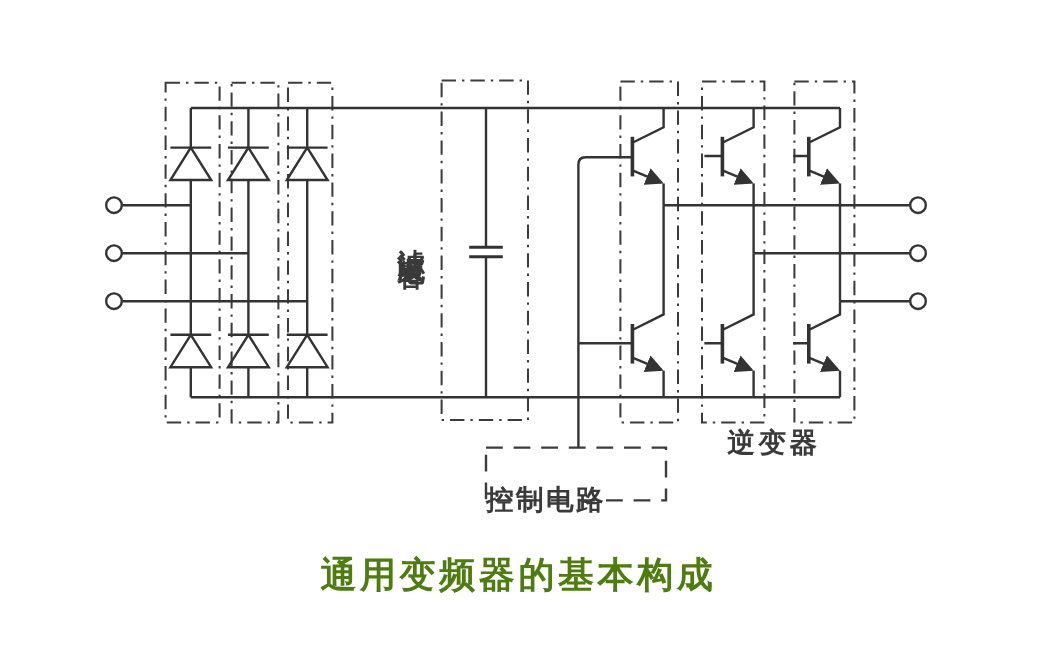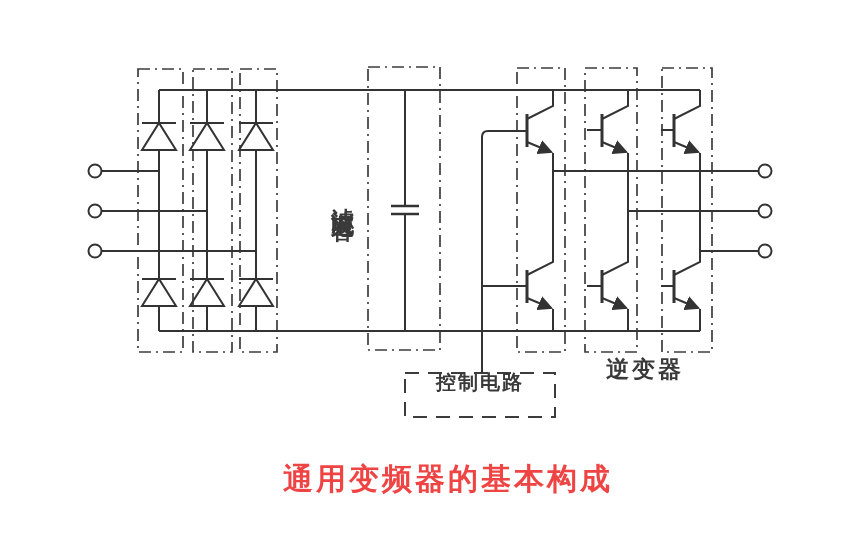--- a/index.html
+++ b/index.html
@@ -5,22 +5,22 @@
   html,body{margin:0;padding:0;background:#fff;}
   #stage{
     position:relative;width:865px;height:538px;background:#ffffff;overflow:hidden;
     font-family:"Liberation Sans","DejaVu Sans",sans-serif;
   }
   #circuit-svg{position:absolute;left:0;top:0;}
   .lbl{position:absolute;color:#3a3a3a;}
   #rectifier-label{left:158px;top:30px;width:110px;text-align:center;font-size:23px;letter-spacing:5px;font-weight:600;}
   #filter-cap-label{left:328px;top:189px;height:100px;writing-mode:vertical-rl;text-orientation:upright;font-size:23px;letter-spacing:3px;font-weight:600;}
   #inverter-label{left:606px;top:354px;width:105px;text-align:left;font-size:23px;letter-spacing:3px;font-weight:600;}
-  #control-label{left:405px;top:360px;width:150px;height:44px;line-height:45px;text-align:center;font-size:20px;letter-spacing:2px;font-weight:700;}
-  #figure-title{left:198px;top:459px;width:500px;text-align:center;font-size:30px;font-weight:700;letter-spacing:3px;color:#ef4444;}
+  #control-label{left:405px;top:394px;width:150px;height:44px;line-height:45px;font-size:23px;letter-spacing:2px;font-weight:700;}
+  #figure-title{left:182px;top:459px;width:500px;text-align:center;font-size:30px;font-weight:700;letter-spacing:3px;color:#4d7c0f;}
 </style>
 </head>
 <body>
 
 <div id="stage">
 
   <svg id="circuit-svg" width="865" height="538" viewBox="0 0 865 538">
     <defs>
       <marker id="arr" viewBox="0 0 10 10" refX="8.5" refY="5" markerWidth="7.5" markerHeight="7.5" orient="auto">
         <path d="M0,0 L10,5 L0,10 Z" fill="#333"></path>

